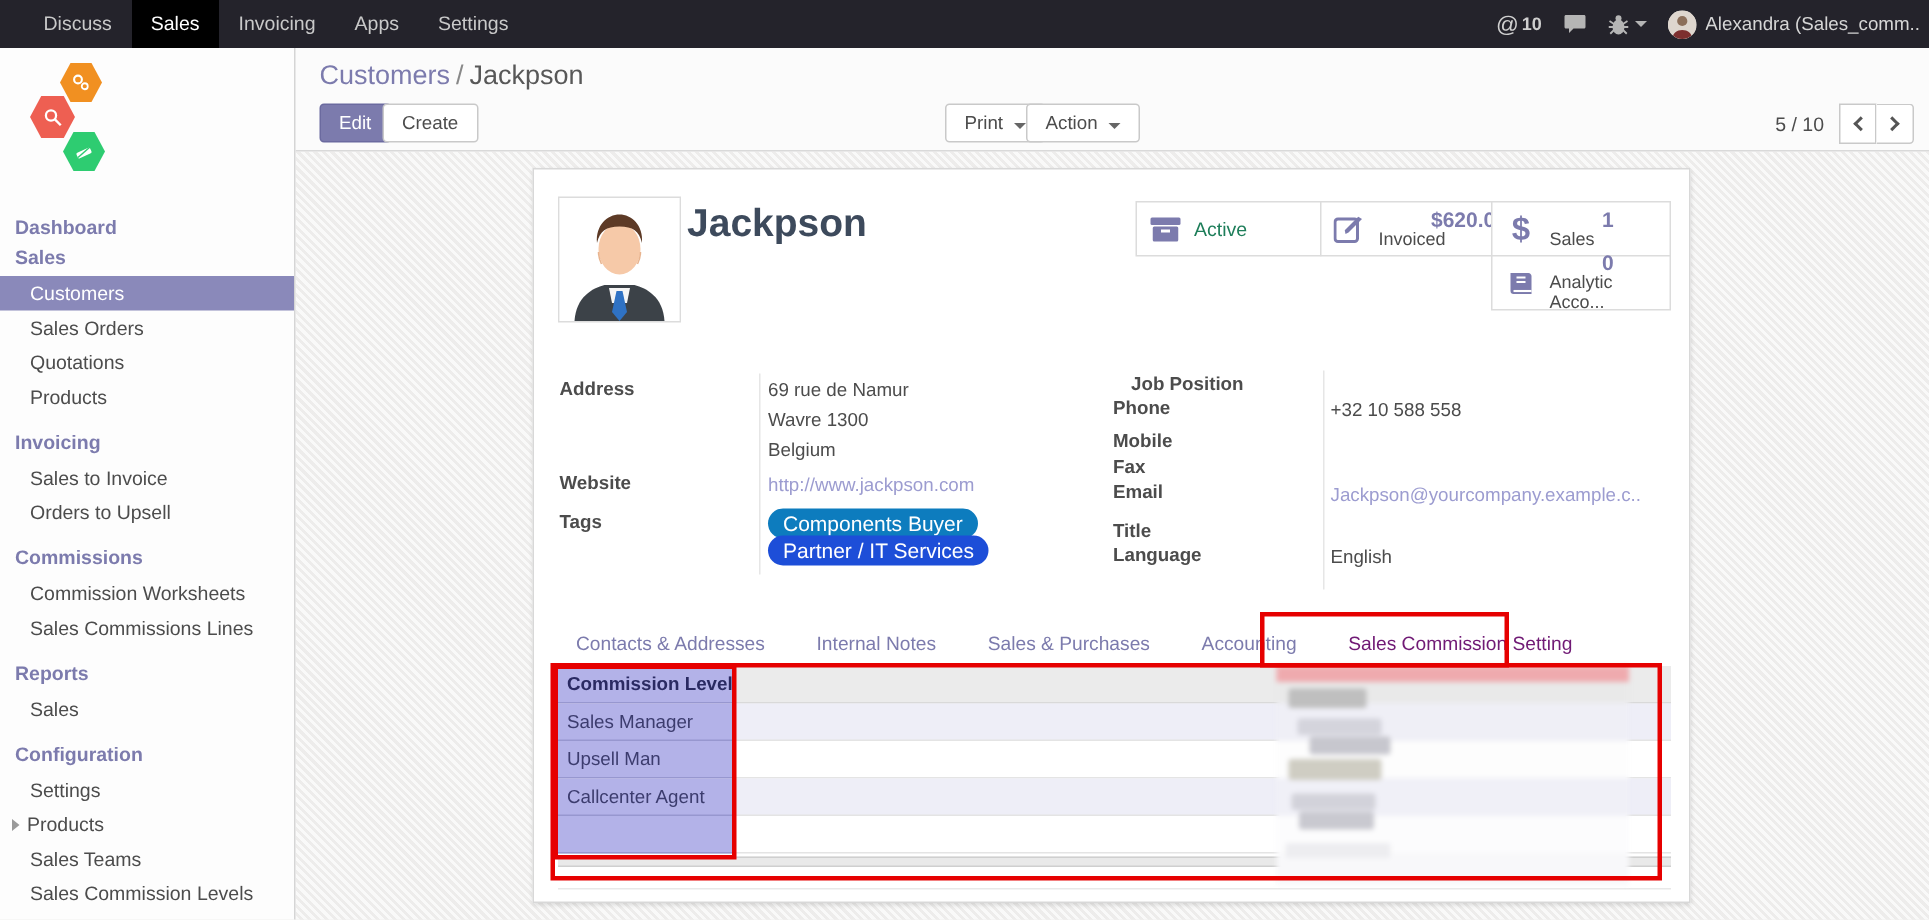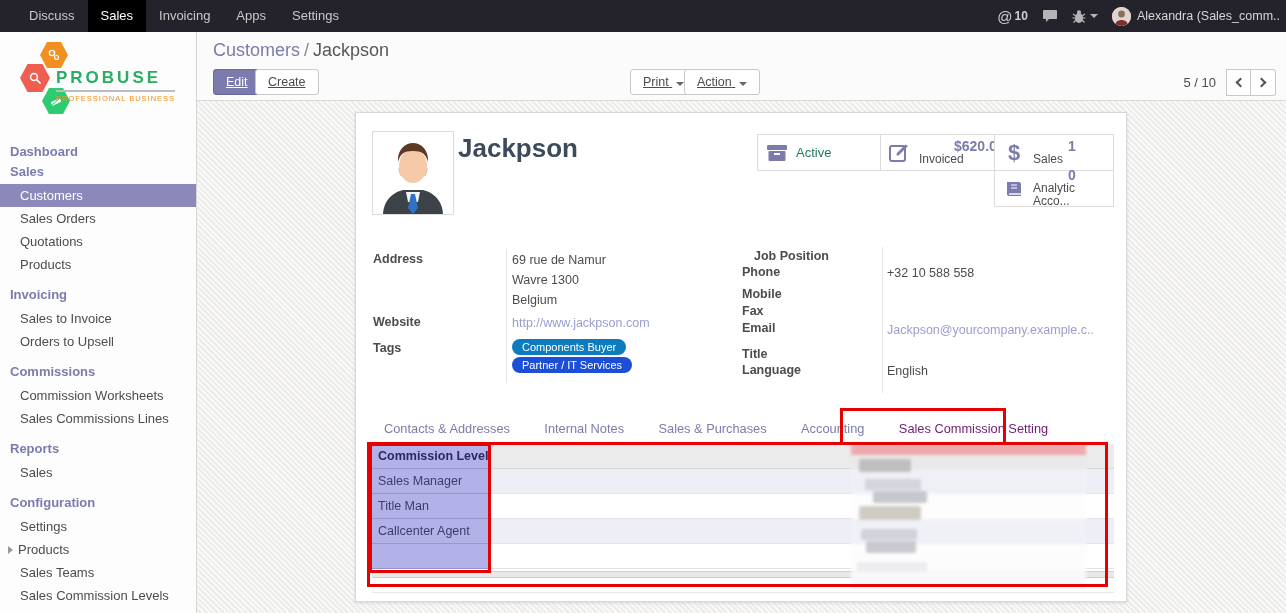--- a/index.html
+++ b/index.html
@@ -33,21 +33,21 @@
   .side-item.selected { background:#8a89ba; color:#fff; }
   .side-sec { margin-bottom:6px; }
   .tri { display:inline-block; width:0; height:0; border-top:4px solid transparent; border-bottom:4px solid transparent; border-left:5px solid #9a9a9a; margin-right:5px; margin-left:-12px; }
 
   
   #control-panel { position:absolute; left:197px; top:32px; width:1089px; height:69px; background:#fbfbfb; border-bottom:1px solid #d9d9d9; z-index:5; }
   .breadcrumb { position:absolute; left:16px; top:8px; font-size:18px; }
   .bc-link { color:#7c7bad; cursor:pointer; }
   .bc-sep { color:#888; padding:0 4px; }
   .bc-current { color:#585858; }
-  .btn { display:inline-block; font-size:12.5px; border:1px solid #c9c9c9; border-radius:3px; background:#fff; color:#4c4c4c; padding:5px 12px; cursor:pointer;text-decoration:underline; }
+  .btn { display:inline-block; font-size:12.5px; border:1px solid #c9c9c9; border-radius:3px; background:#fff; color:#4c4c4c; padding:5px 12px; cursor:pointer; }
   .btn-primary { background:#7c7bad; border-color:#6b6a9f; color:#fff; }
   #edit-btn { position:absolute; left:16px; top:37px; }
   #create-btn { position:absolute; left:58px; top:37px; }
   #print-btn { position:absolute; left:433px; top:37px; }
   #action-btn { position:absolute; left:487px; top:37px; }
   .pager { position:absolute; right:10px; top:37px; display:flex; align-items:center; }
   .pager-text { font-size:13px; color:#4c4c4c; margin-right:10px; }
   .pager-btn { width:25px; height:27px; background:#fff; border:1px solid #c9c9c9; display:flex; align-items:center; justify-content:center; cursor:pointer; }
   .pager-btn:first-of-type { border-radius:3px 0 0 3px; }
   .pager-btn:last-of-type { border-radius:0 3px 3px 0; border-left:none; }
@@ -72,21 +72,21 @@
   .stat-text { display:flex; flex-direction:column; line-height:13px; }
   .stat-value { font-size:14px; font-weight:bold; color:#7c7bad;margin-left:35px; }
   .stat-label { font-size:12px; color:#4c4c4c; }
   .stat-green { font-size:13px; color:#1e7e5a; }
   .dollar-glyph { font-size:22px; font-weight:bold; color:#7c7bad; }
 
   .vsep { position:absolute; width:1px; background:#e6e6e6; }
   .flabel { position:absolute; font-size:12.5px; font-weight:bold; color:#4c4c4c; }
   .fvalue { position:absolute; font-size:12.5px; color:#4c4c4c; }
   .flink { color:#9c9cd0; cursor:pointer; }
-  .tag { position:absolute; font-size:11px; color:#fff; padding:2px 10px; border-radius:10px; cursor:pointer; }
+  .tag { position:absolute; font-size:14px; color:#fff; padding:2px 10px; border-radius:10px; cursor:pointer; }
   .tag-blue { background:#0d7cbe; }
   .tag-mauve { background:#1d4ed8; }
 
   .tabs { position:absolute; left:0; top:302px; width:770px; height:28px; }
   .tab { display:inline-block; font-size:12.8px; color:#7c7bad; padding:6px 15px; cursor:pointer; }
   .tab.active { color:#701a75; font-weight:normal; }
 
   
   .trow { position:absolute; left:16px; width:742px; height:25px; border-bottom:1px solid #e4e4e4; }
   .thead-row { top:331px; background:#ebebeb; border-bottom:1px solid #d9d9d9; }
@@ -161,24 +161,20 @@
       <svg width="15" height="15" viewBox="0 0 15 15">
           <circle cx="6" cy="6" r="3.4" fill="none" stroke="#fff" stroke-width="1.5"></circle>
           <line x1="8.6" y1="8.6" x2="12.5" y2="12.5" stroke="#fff" stroke-width="1.6"></line>
         </svg>
     </div>
     <div class="hex hex-green">
       <svg width="14" height="14" viewBox="0 0 14 14">
           <rect x="2" y="6" width="10" height="4" rx="1" transform="rotate(-25 7 8)" fill="#fff"></rect>
           <line x1="3" y1="11" x2="11" y2="4" stroke="#2ecc71" stroke-width="1"></line>
         </svg>
-    </div>
-    <div class="logo-text">
-      <div class="logo-title">PROBUSE</div>
-      <div class="logo-sub">PROFESSIONAL BUSINESS</div>
     </div>
   </div>
 
   <div class="side-sec">
     <div class="side-header">Dashboard</div>
     <div class="side-header" style="padding-top:0;">Sales</div>
     <div class="side-item selected">Customers</div>
     <div class="side-item">Sales Orders</div>
     <div class="side-item">Quotations</div>
     <div class="side-item">Products</div>
@@ -320,21 +316,21 @@
     <div class="trow row-odd" style="top:356px;"></div>
     <div class="trow row-even" style="top:381px;"></div>
     <div class="trow row-odd" style="top:406px;"></div>
     <div class="trow row-even" style="top:431px;"></div>
     <div class="tfoot-strip"></div>
     <div class="sheet-line"></div>
 
     <div class="purple-col">
       <div class="pcell head">Commission Level</div>
       <div class="pcell">Sales Manager</div>
-      <div class="pcell">Title Man</div>
+      <div class="pcell">Upsell Man</div>
       <div class="pcell">Callcenter Agent</div>
       <div class="pcell"></div>
     </div>
 
     <div class="redacted">
       <div class="blob" style="left:8px; top:15px; width:52px; height:13px; background:#bfbfbf;"></div>
       <div class="blob" style="left:14px; top:35px; width:56px; height:11px; background:#d4d4dc;"></div>
       <div class="blob" style="left:22px; top:47px; width:54px; height:12px; background:#c7c7ce;"></div>
       <div class="blob" style="left:8px; top:62px; width:62px; height:14px; background:#cfcdc3;"></div>
       <div class="blob" style="left:10px; top:85px; width:56px; height:11px; background:#d2d2da;"></div>

